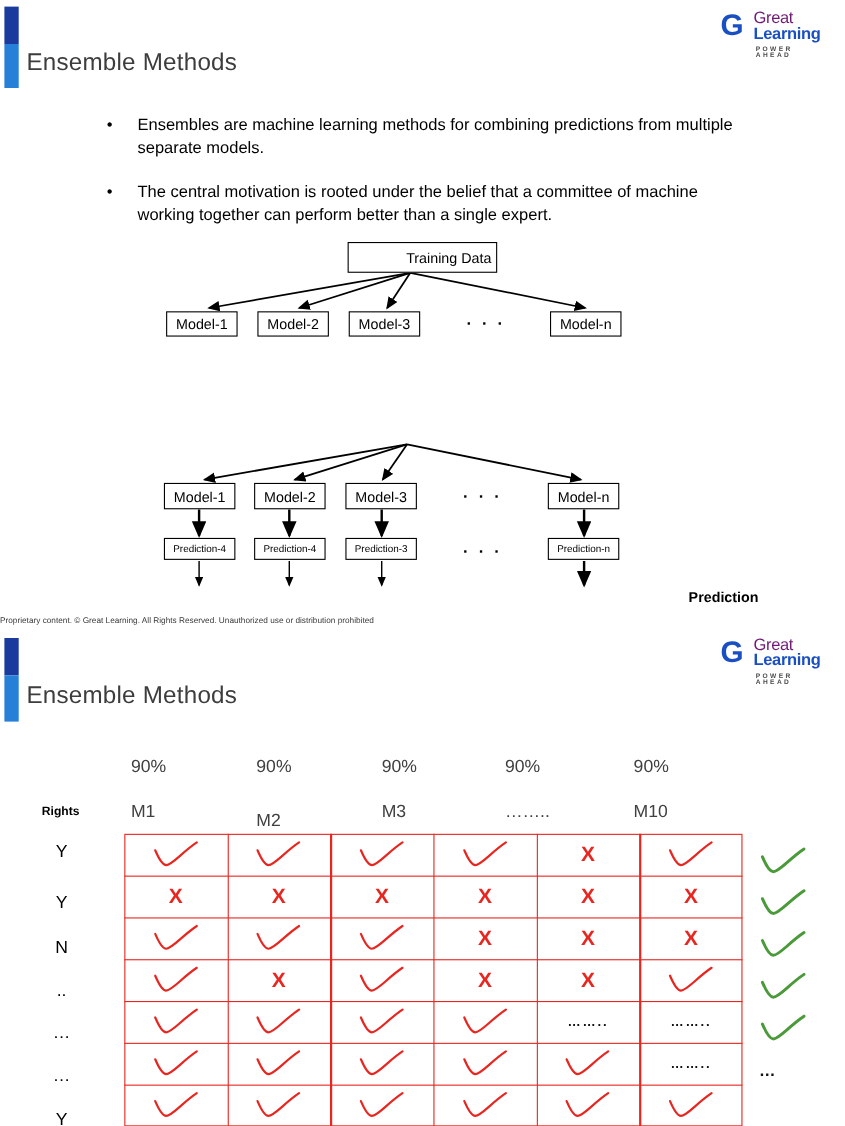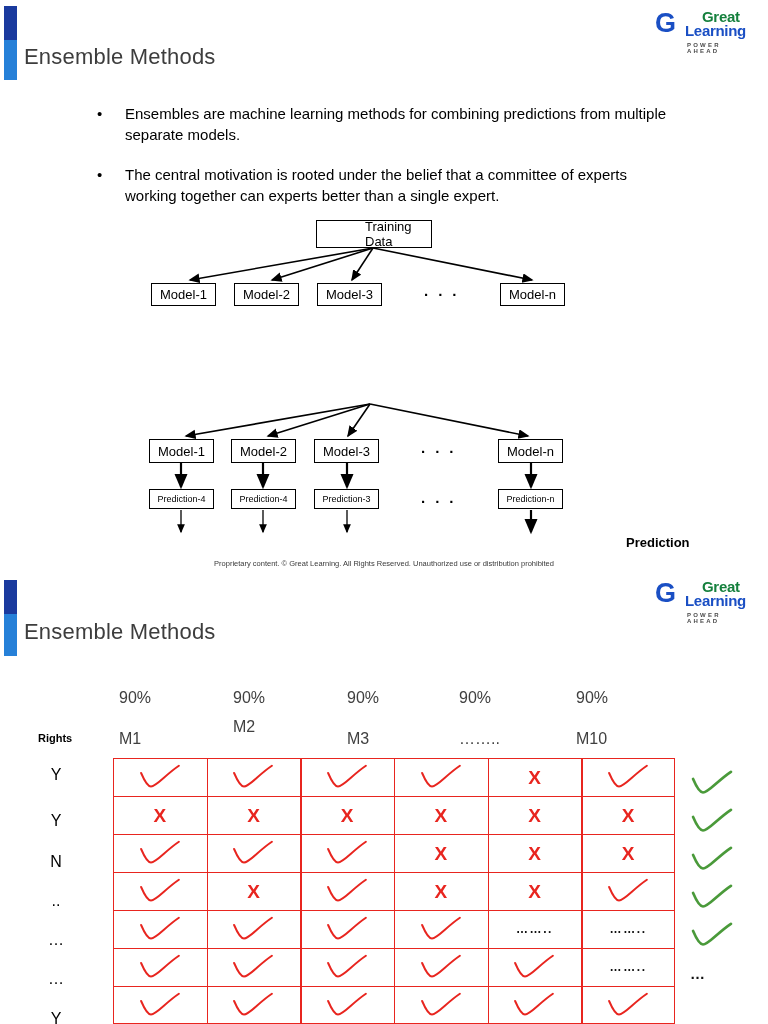--- a/index.html
+++ b/index.html
@@ -18,40 +18,40 @@
     position:absolute;
     font-size:22px;
     font-weight:400;
     color:#3d3d3d;
     letter-spacing:.2px;
     white-space:nowrap;
   }
   
   .logo{position:absolute;width:100px;height:48px;}
   .logo .gl-mark{position:absolute;left:0;top:2px;font-size:27px;font-weight:700;color:#1a4fc4;line-height:1;}
-  .logo .gl-word1{position:absolute;left:30px;top:1px;font-size:15px;font-weight:700;color:#15803d;line-height:1;letter-spacing:-.3px;margin-left:17px;}
+  .logo .gl-word1{position:absolute;left:30px;top:1px;font-size:15px;font-weight:400;color:#701a75;line-height:1;letter-spacing:-.3px;}
   .logo .gl-word2{position:absolute;left:30px;top:15px;font-size:15px;font-weight:700;color:#1a4fc4;line-height:1;letter-spacing:-.3px;}
   .logo .gl-tag{position:absolute;left:32px;top:34px;font-size:6px;font-weight:700;color:#4a4a4a;letter-spacing:2.2px;}
   
   .bullet-row{position:absolute;display:flex;}
   .bullet-dot{width:28px;font-size:15px;line-height:21px;}
   .bullet-text{font-size:15px;line-height:21px;width:545px;}
   
   .node{
     position:absolute;border:1.6px solid #000;background:#fff;
     display:flex;align-items:center;justify-content:center;
     font-size:13px;color:#000;box-sizing:border-box;
   }
   .node.small{font-size:8px;}
   .node.wide{font-size:9px;}
   .ellipsis{position:absolute;font-size:15px;letter-spacing:2.5px;font-weight:700;color:#000;}
   svg.arrows{position:absolute;left:0;top:0;overflow:visible;}
   
   .footer-note{
-    position:absolute;width:768px;text-align:center;
+    position:absolute;width:768px;text-align:left;
     font-size:7.5px;color:#3a3a3a;line-height:10px;
   }
   .pred-label{position:absolute;font-size:13px;font-weight:700;color:#000;}
   
   .col-head{position:absolute;font-size:16px;color:#404040;white-space:nowrap;}
   .truth-head{position:absolute;font-size:11px;font-weight:700;color:#000;}
   .truth-cell{position:absolute;font-size:16px;color:#000;text-align:center;width:40px;}
   .grid{position:absolute;border:1.4px solid #e8251f;box-sizing:border-box;}
   .gline-v{position:absolute;width:1.4px;background:#e8251f;}
   .gline-h{position:absolute;height:1.4px;background:#e8251f;}
@@ -78,21 +78,21 @@
 
   <div class="slide-title" style="left:24px;top:44px;">Ensemble Methods</div>
 
   <div class="bullet-row" style="left:97px;top:103px;">
     <span class="bullet-dot">•</span>
     <span class="bullet-text">Ensembles are machine learning methods for combining predictions from multiple separate models.</span>
   </div>
 
   <div class="bullet-row" style="left:97px;top:164px;">
     <span class="bullet-dot">•</span>
-    <span class="bullet-text">The central motivation is rooted under the belief that a committee of experts working together can experts better than a single expert.</span>
+    <span class="bullet-text">The central motivation is rooted under the belief that a committee of machine working together can perform better than a single expert.</span>
   </div>
 
   <svg class="arrows" width="768" height="578">
     <defs>
       <marker id="ah" markerWidth="8" markerHeight="8" refX="6" refY="3" orient="auto">
         <path d="M0,0 L7,3 L0,6 z" fill="#000"></path>
       </marker>
     </defs>
     <g stroke="#000" stroke-width="1.6" fill="none" marker-end="url(#ah)">
       <line x1="373" y1="248" x2="190" y2="280"></line>
@@ -115,21 +115,21 @@
     <g stroke="#000" stroke-width="1.3" fill="none" marker-end="url(#ah)">
       <line x1="181" y1="510" x2="181" y2="532"></line>
       <line x1="263" y1="510" x2="263" y2="532"></line>
       <line x1="347" y1="510" x2="347" y2="532"></line>
     </g>
     <g stroke="#000" stroke-width="2.2" fill="none" marker-end="url(#ah)">
       <line x1="531" y1="510" x2="531" y2="532"></line>
     </g>
   </svg>
 
-  <div class="node" style="left:316px;top:220px;width:116px;height:28px;padding-left:48px;">
+  <div class="node" style="left:316px;top:220px;width:136px;height:28px;padding-left:48px;">
     <span>Training Data</span>
   </div>
   <div class="node" style="left:151px;top:283px;width:65px;height:23px;">
     <span>Model-1</span>
   </div>
   <div class="node" style="left:234px;top:283px;width:65px;height:23px;">
     <span>Model-2</span>
   </div>
   <div class="node" style="left:317px;top:283px;width:65px;height:23px;">
     <span>Model-3</span>
@@ -188,21 +188,21 @@
   <div class="slide-title" style="left:24px;top:41px;">Ensemble Methods</div>
 
   <div class="col-head" style="left:119px;top:111px;">90%</div>
   <div class="col-head" style="left:233px;top:111px;">90%</div>
   <div class="col-head" style="left:347px;top:111px;">90%</div>
   <div class="col-head" style="left:459px;top:111px;">90%</div>
   <div class="col-head" style="left:576px;top:111px;">90%</div>
 
   <div class="truth-head" style="left:38px;top:154px;">Rights</div>
   <div class="col-head" style="left:119px;top:152px;">M1</div>
-  <div class="col-head" style="left:233px;top:140px;">M2</div>
+  <div class="col-head" style="left:233px;top:160px;">M2</div>
   <div class="col-head" style="left:347px;top:152px;">M3</div>
   <div class="col-head" style="left:459px;top:152px;">……..</div>
   <div class="col-head" style="left:576px;top:152px;">M10</div>
 
   <div class="truth-cell" style="left:36px;top:188px;">Y</div>
   <div class="truth-cell" style="left:36px;top:234px;">Y</div>
   <div class="truth-cell" style="left:36px;top:275px;">N</div>
   <div class="truth-cell" style="left:36px;top:314px;">..</div>
   <div class="truth-cell" style="left:36px;top:353px;">…</div>
   <div class="truth-cell" style="left:36px;top:392px;">…</div>

